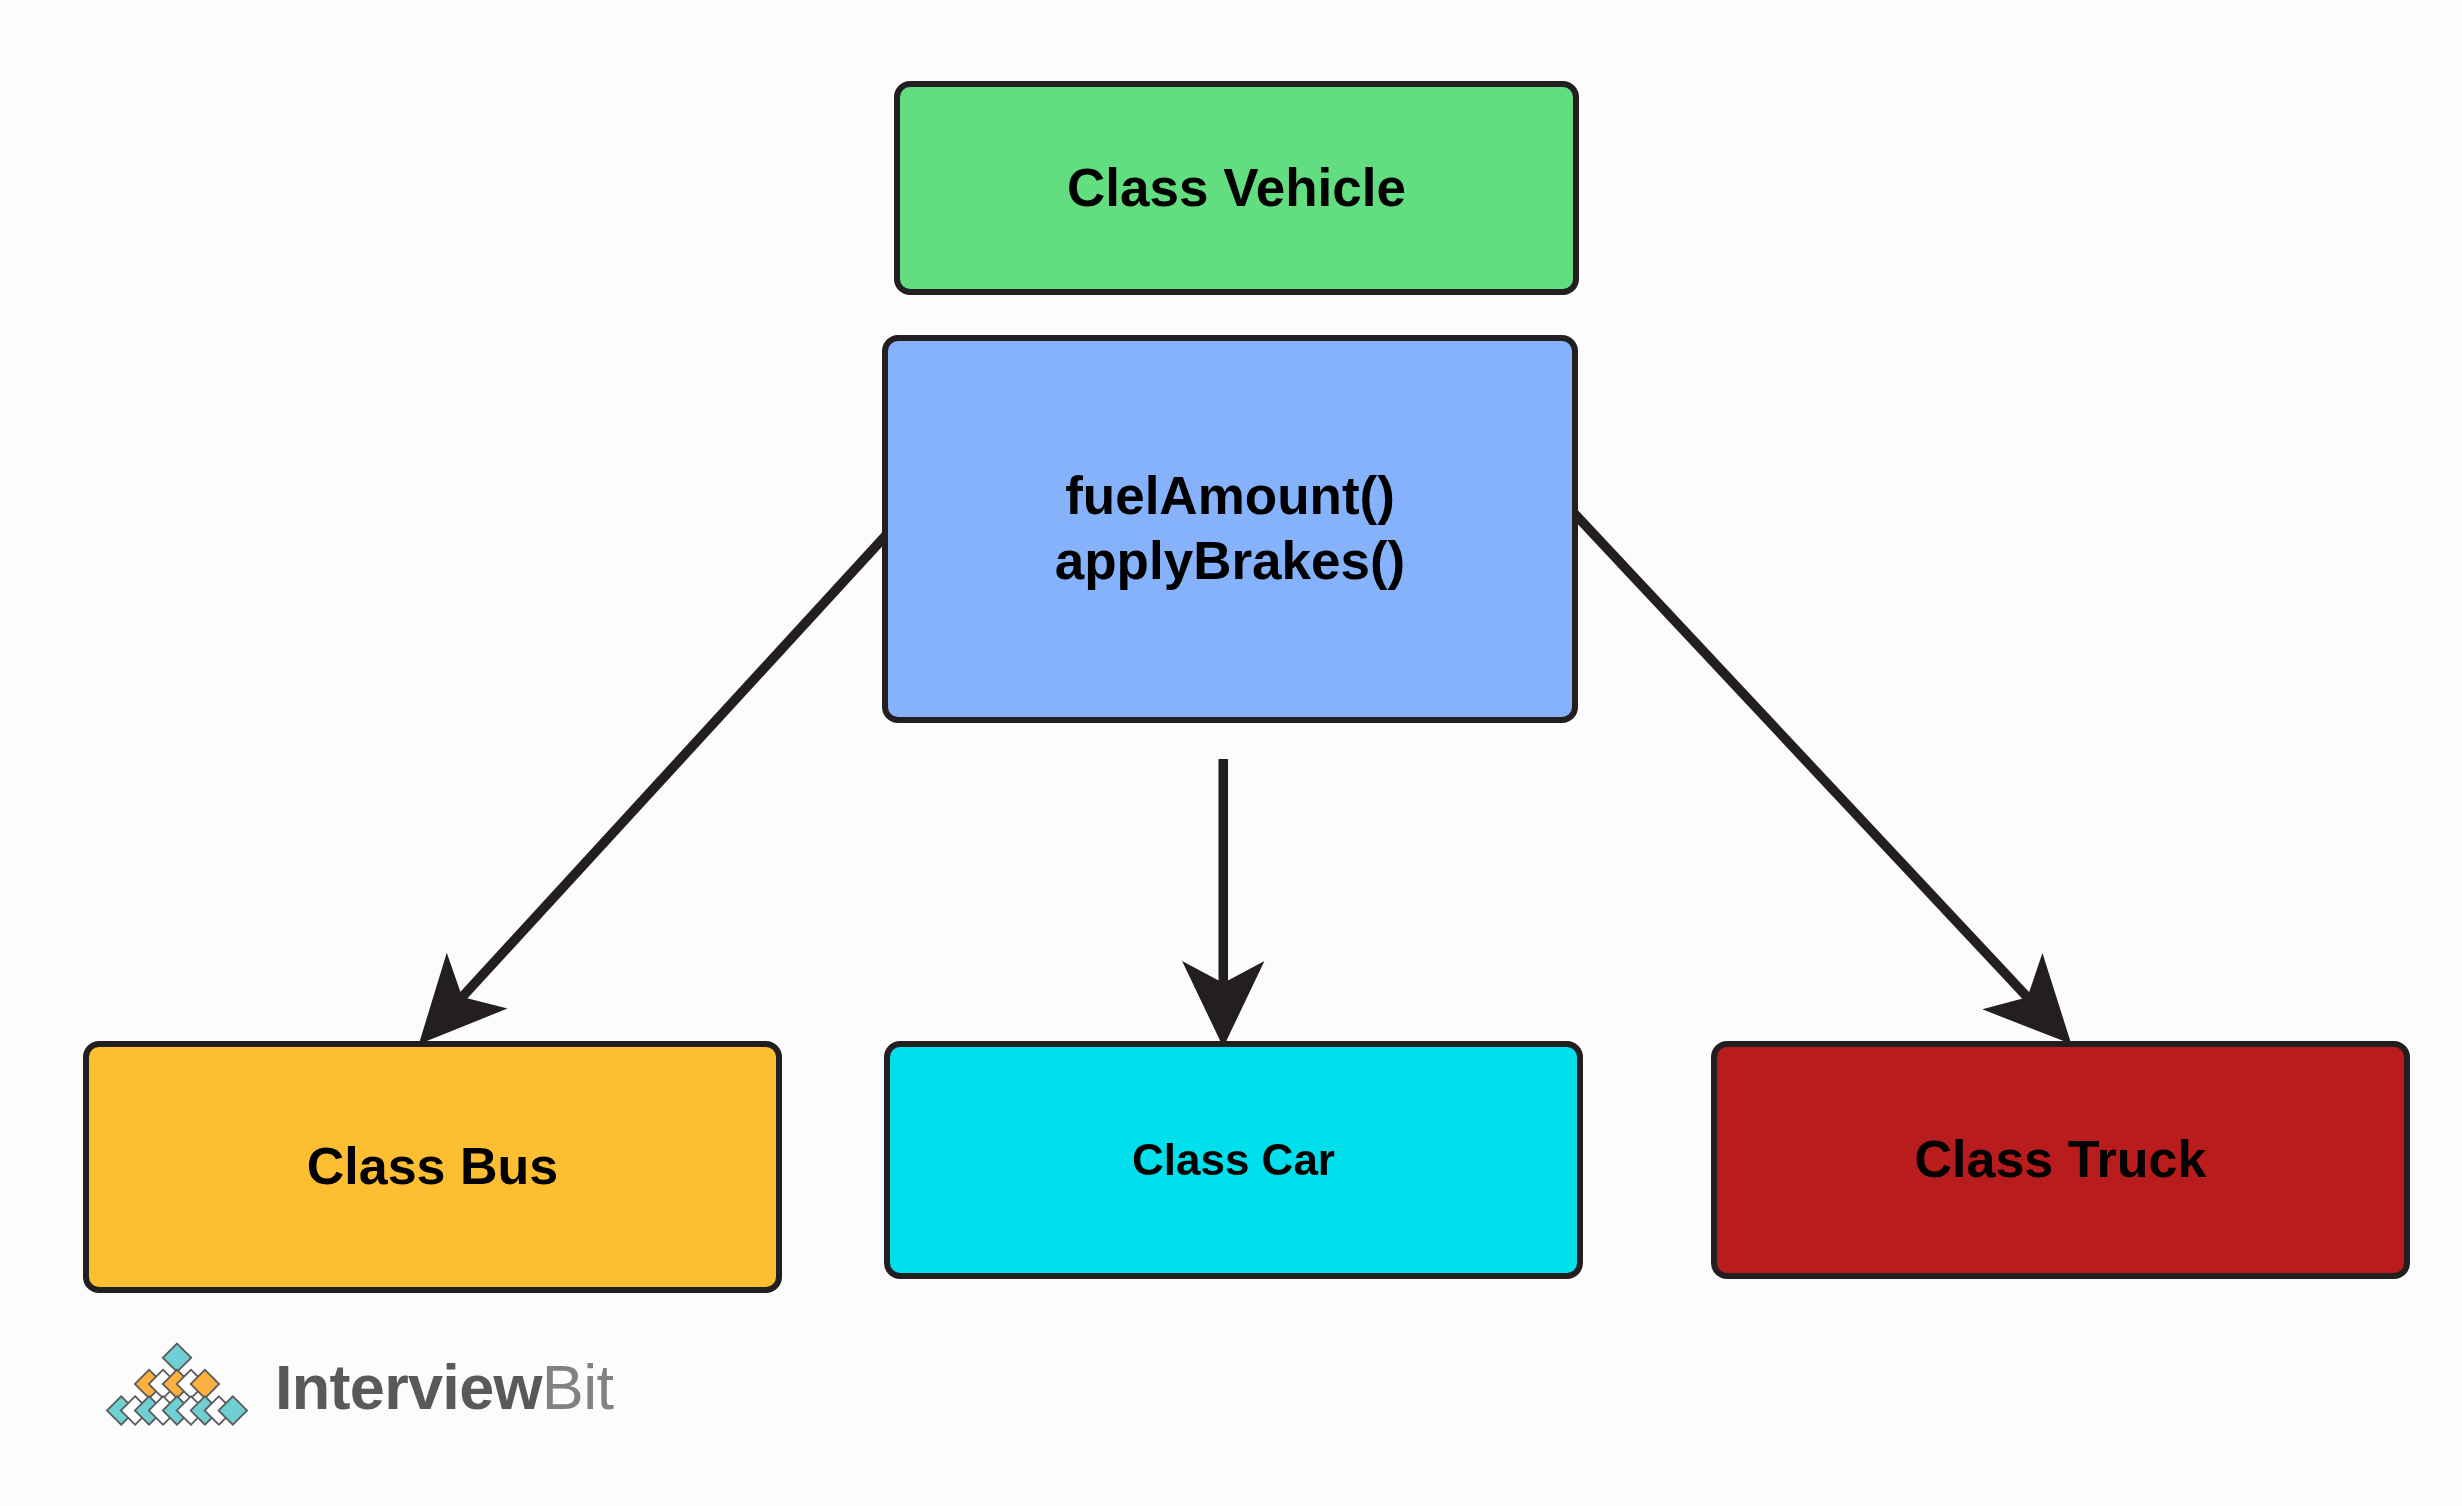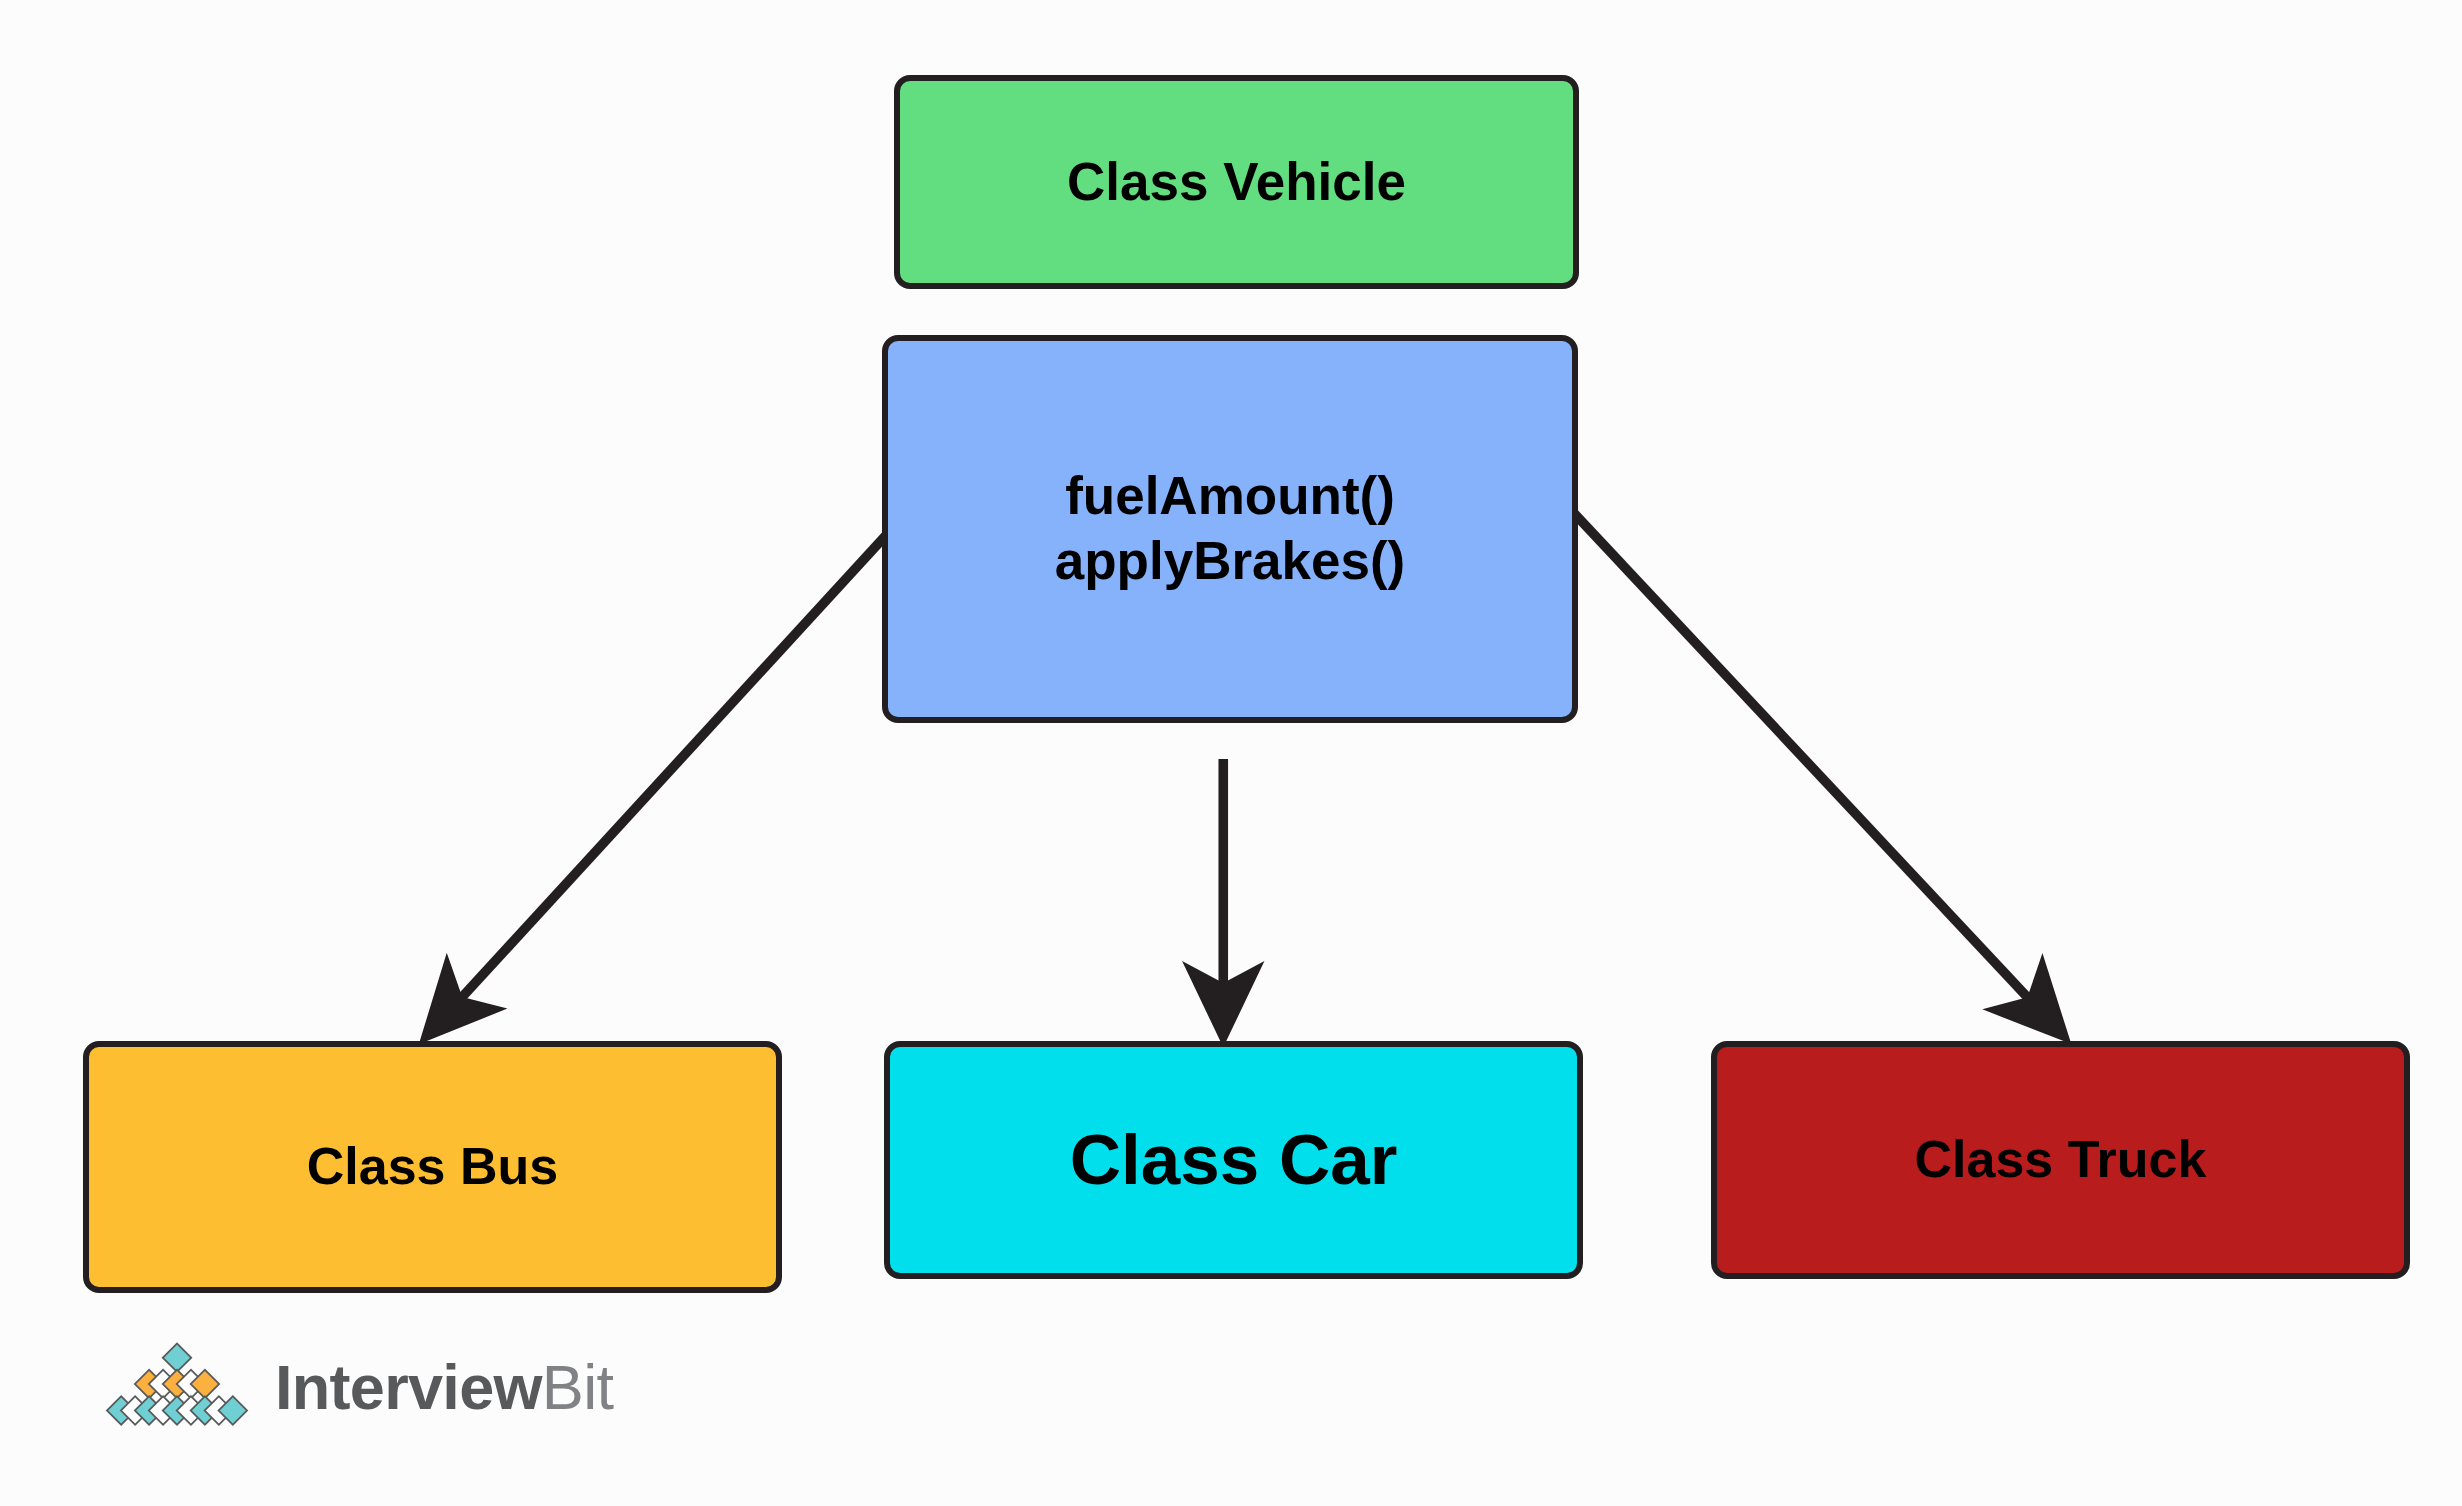--- a/index.html
+++ b/index.html
@@ -35,21 +35,21 @@
     align-items: center;
     justify-content: center;
     text-align: center;
     color: #000000;
     font-weight: bold;
     line-height: 1.22;
     z-index: 5;
   }
   #node-vehicle {
     left: 894px;
-    top: 75px;
+    top: 81px;
     width: 685px;
     height: 214px;
     background: #62de80;
     font-size: 53px;
   }
   #node-abstract {
     left: 882px;
     top: 335px;
     width: 696px;
     height: 388px;
@@ -68,21 +68,21 @@
     height: 252px;
     background: #febe32;
     font-size: 52px;
   }
   #node-car {
     left: 884px;
     top: 1041px;
     width: 699px;
     height: 238px;
     background: #02dfec;
-    font-size: 71px;
+    font-size: 44px;
   }
   #node-truck {
     left: 1711px;
     top: 1041px;
     width: 699px;
     height: 238px;
     background: #b91c1c;
     font-size: 52px;
   }
   

